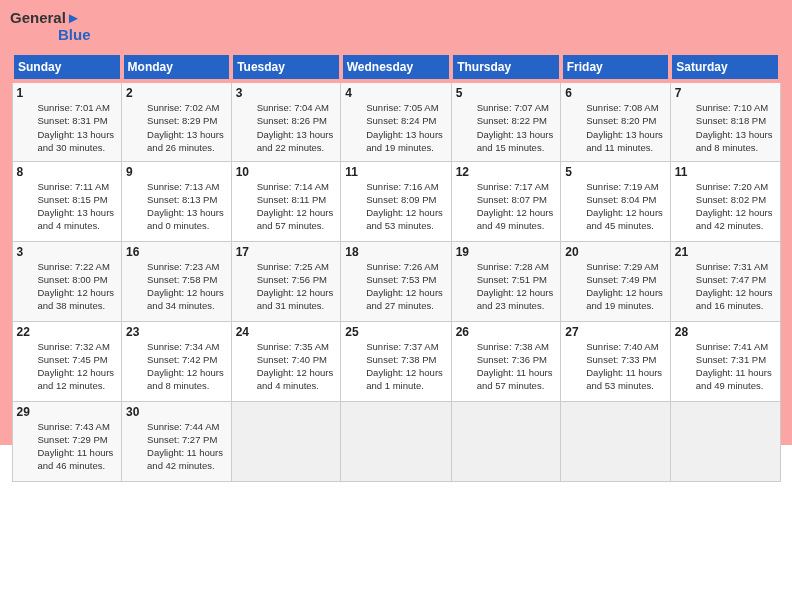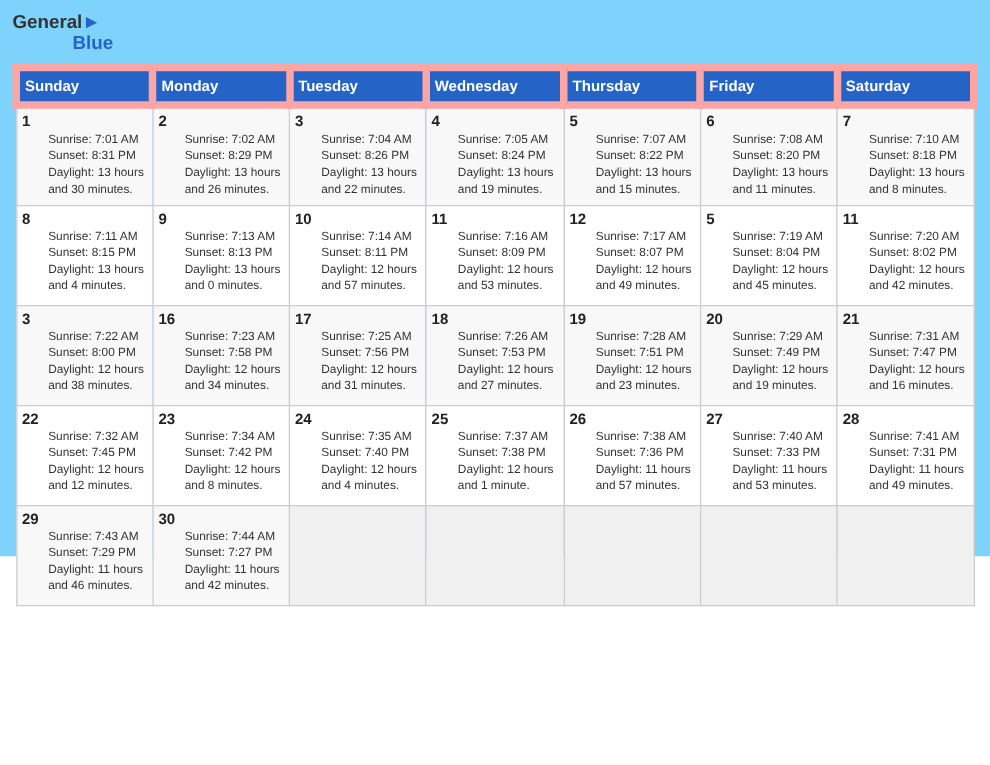--- a/index.html
+++ b/index.html
@@ -7,21 +7,21 @@
       font-family: Arial, sans-serif;
       background: #fff;
       width: 792px;
       height: 612px;
       overflow: hidden;
     }
     .page {
       width: 792px;
       height: 445px;
       padding: 10px;
-      background: #7dd3fc;
+      background: #fca5a5;
     }
     .header {
       display: flex;
       justify-content: space-between;
       align-items: flex-start;
       margin-bottom: 8px;
     }
     .logo {
       display: flex;
       align-items: center;
@@ -43,21 +43,21 @@
       border-collapse: collapse;
       font-size: 10.5px;
     }
     .calendar thead th {
       background: #2563c7;
       color: #fff;
       padding: 5px 4px;
       text-align: left;
       font-size: 12px;
       font-weight: bold;
-      border: 6px solid #fca5a5;
+      border: 4px solid #fca5a5;
     }
     .calendar tbody td {
       vertical-align: top;
       border: 1px solid #ccc;
       padding: 3px 4px;
       width: 113px;
       height: 80px;
     }
     .calendar tbody tr:nth-child(odd) td {
       background: #f8f8f8;

